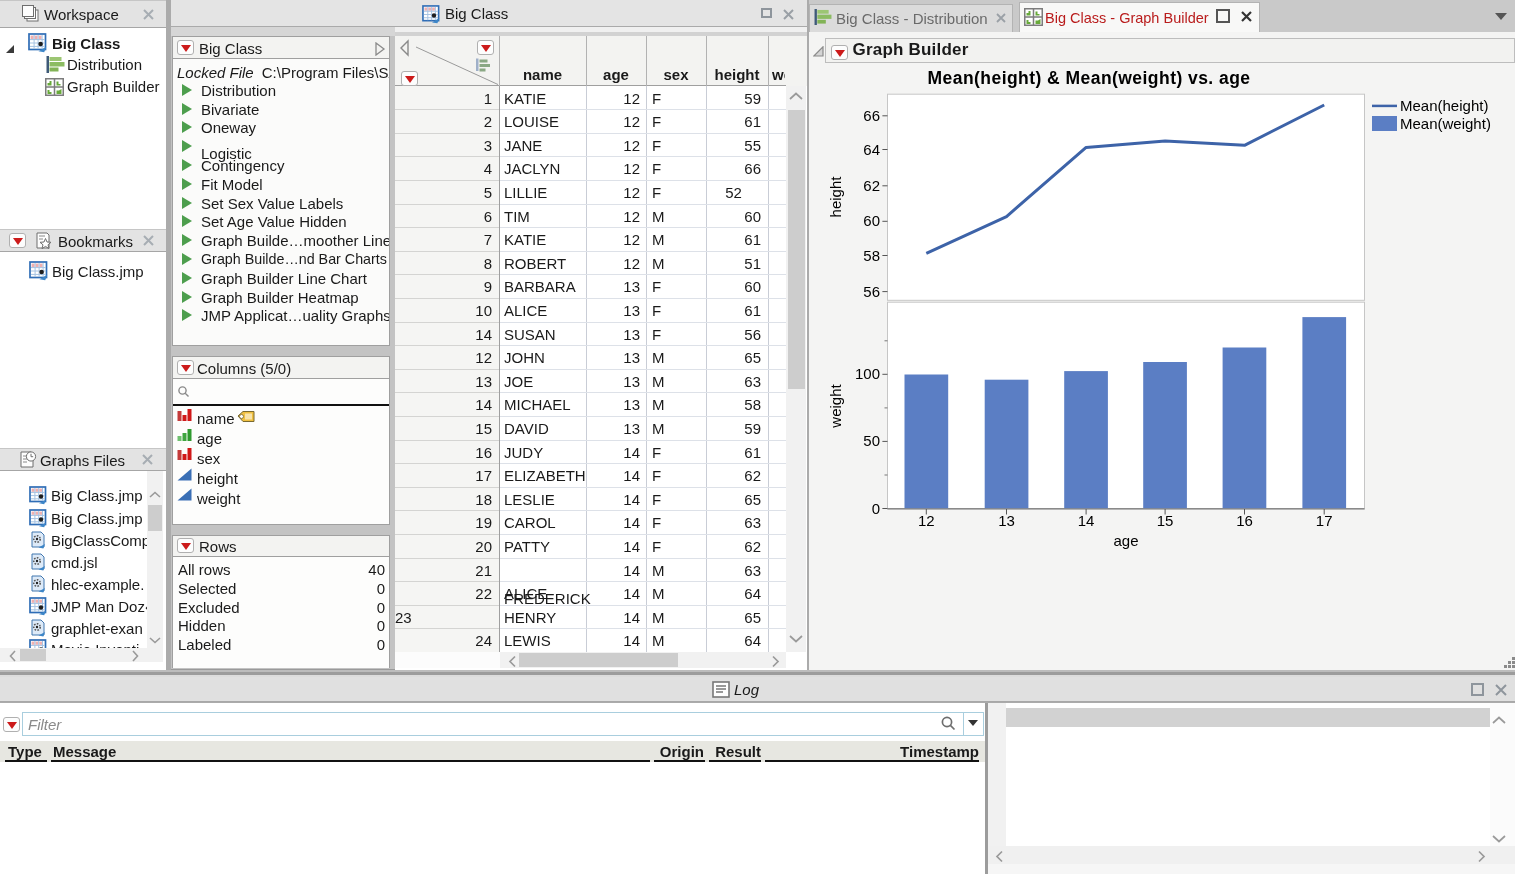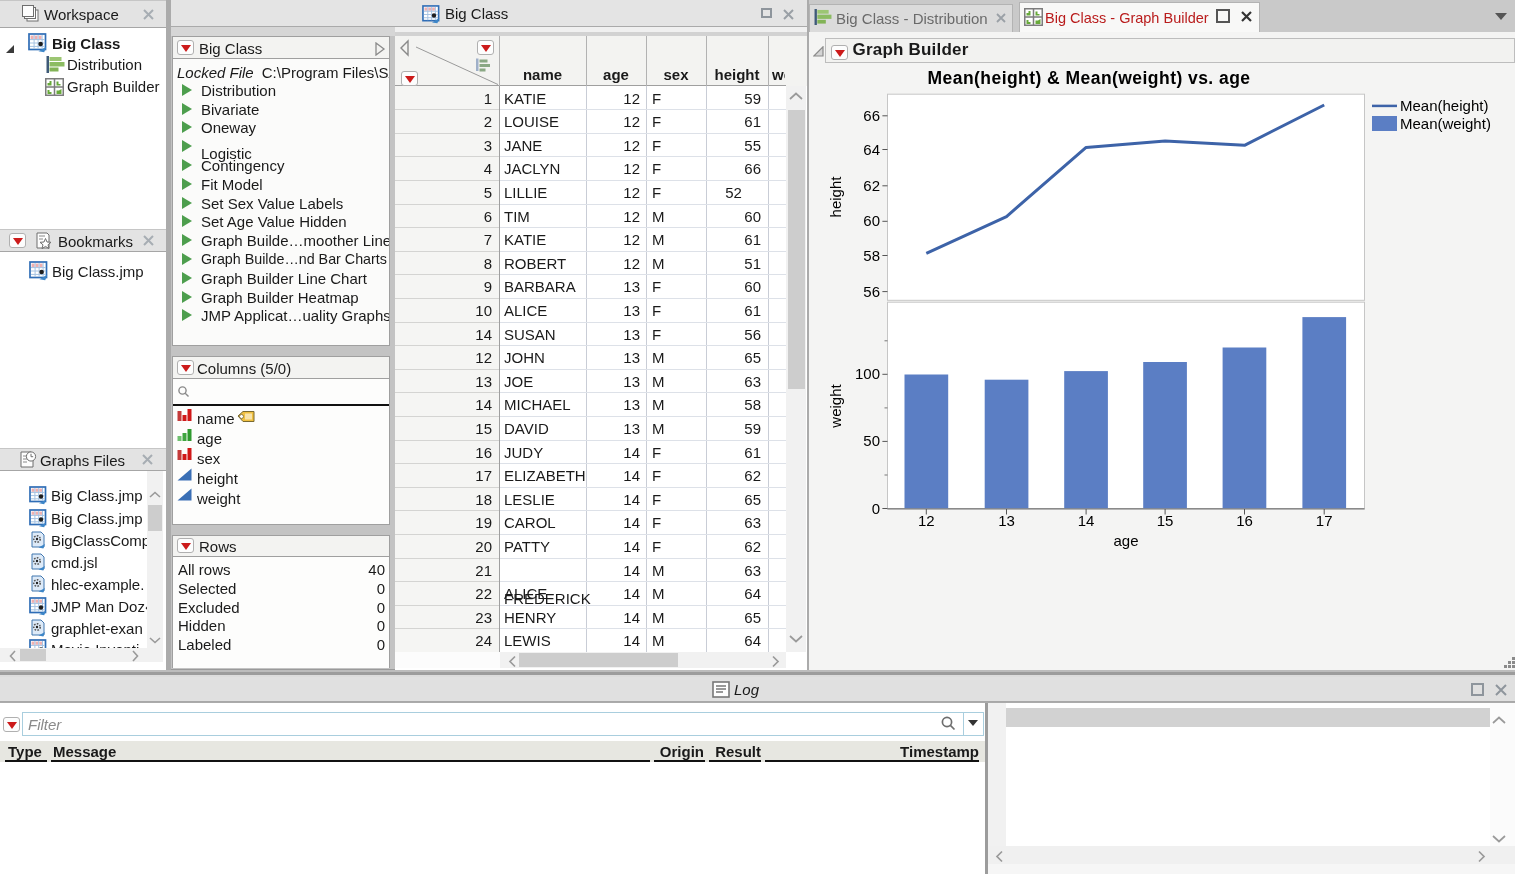--- a/index.html
+++ b/index.html
@@ -450,21 +450,21 @@
 <div style="position:absolute;left:0;top:534.5px;width:97px;text-align:right;">21</div>
 <div style="position:absolute;left:109px;top:563px;">FREDERICK</div>
 <div style="position:absolute;left:191px;top:534.5px;width:54px;text-align:right;">14</div>
 <div style="position:absolute;left:257px;top:534.5px;">M</div>
 <div style="position:absolute;left:311px;top:534.5px;width:55px;text-align:right;">63</div>
 <div style="position:absolute;left:0;top:558.1px;width:97px;text-align:right;">22</div>
 <div style="position:absolute;left:109px;top:558.1px;">ALICE</div>
 <div style="position:absolute;left:191px;top:558.1px;width:54px;text-align:right;">14</div>
 <div style="position:absolute;left:257px;top:558.1px;">M</div>
 <div style="position:absolute;left:311px;top:558.1px;width:55px;text-align:right;">64</div>
-<div style="position:absolute;left:0;top:581.7px;width:97px;text-align:right;">23</div>
+<div style="position:absolute;left:0;top:581.7px;width:97px;">23</div>
 <div style="position:absolute;left:109px;top:581.7px;">HENRY</div>
 <div style="position:absolute;left:191px;top:581.7px;width:54px;text-align:right;">14</div>
 <div style="position:absolute;left:257px;top:581.7px;">M</div>
 <div style="position:absolute;left:311px;top:581.7px;width:55px;text-align:right;">65</div>
 <div style="position:absolute;left:0;top:605.3px;width:97px;text-align:right;">24</div>
 <div style="position:absolute;left:109px;top:605.3px;">LEWIS</div>
 <div style="position:absolute;left:191px;top:605.3px;width:54px;text-align:right;">14</div>
 <div style="position:absolute;left:257px;top:605.3px;">M</div>
 <div style="position:absolute;left:311px;top:605.3px;width:55px;text-align:right;">64</div>
 <div class="scrl" style="left:391px;top:58.5px;width:20px;height:566.5px;"></div>

